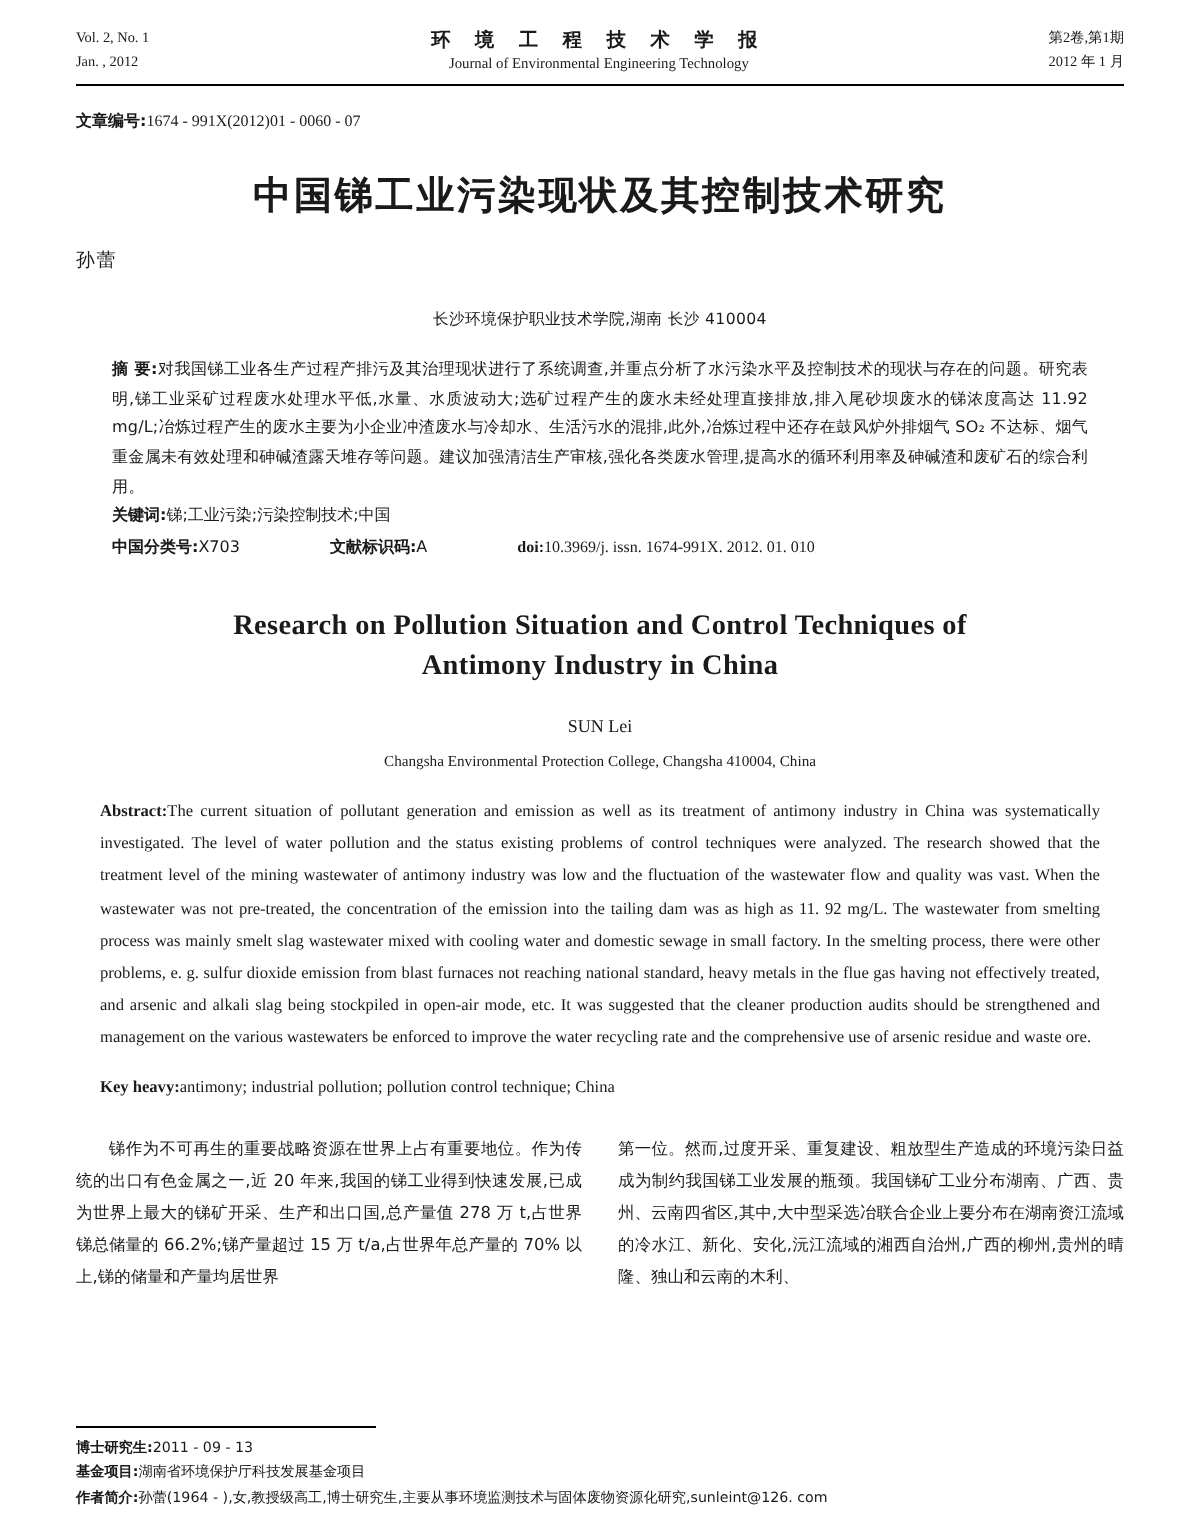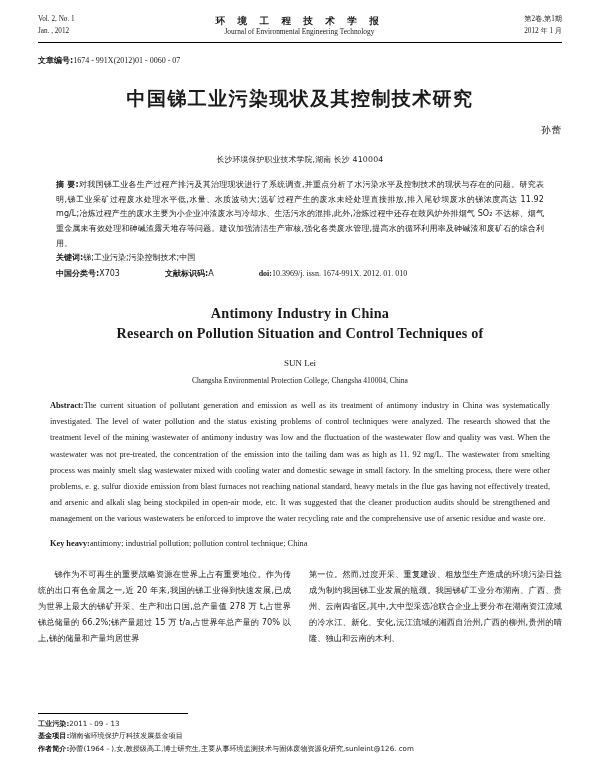--- a/index.html
+++ b/index.html
@@ -75,21 +75,21 @@
   .title-cn {
     text-align: center;
     font-size: 19px;
     font-weight: bold;
     letter-spacing: 1.4px;
     font-family: "DejaVu Sans", sans-serif;
     margin-top: 20px;
     line-height: 1.35;
   }
   .author-cn {
-    text-align: right;
+    text-align: left;
     font-size: 9.4px;
     font-family: "DejaVu Sans", sans-serif;
     margin-top: 13px;
     letter-spacing: 1px;
   }
   .affil-cn {
     text-align: center;
     font-size: 7.8px;
     font-family: "DejaVu Sans", sans-serif;
     margin-top: 17px;
@@ -238,22 +238,22 @@
   <div class="keywords-cn">
     <span class="lead">关键词:</span><span>锑;工业污染;污染控制技术;中国</span>
   </div>
   <div class="clsline">
     <span><b>中国分类号:</b><span>X703</span></span>
     <span><b>文献标识码:</b><span>A</span></span>
     <span class="doi"><b>doi:</b><span>10.3969/j. issn. 1674-991X. 2012. 01. 010</span></span>
   </div>
 
   <div class="title-en">
+    <div>Research on Pollution Situation and Control Techniques of</div>
     <div>Antimony Industry in China</div>
-    <div>Research on Pollution Situation and Control Techniques of</div>
   </div>
   <div class="author-en">SUN Lei</div>
   <div class="affil-en">Changsha Environmental Protection College, Changsha 410004, China</div>
 
   <div class="abstract-en">
     <span class="lead">Abstract:</span><span>The current situation of pollutant generation and emission as well as its treatment of antimony industry in China was systematically investigated. The level of water pollution and the status existing problems of control techniques were analyzed. The research showed that the treatment level of the mining wastewater of antimony industry was low and the fluctuation of the wastewater flow and quality was vast. When the wastewater was not pre-treated, the concentration of the emission into the tailing dam was as high as 11. 92 mg/L. The wastewater from smelting process was mainly smelt slag wastewater mixed with cooling water and domestic sewage in small factory. In the smelting process, there were other problems, e. g. sulfur dioxide emission from blast furnaces not reaching national standard, heavy metals in the flue gas having not effectively treated, and arsenic and alkali slag being stockpiled in open-air mode, etc. It was suggested that the cleaner production audits should be strengthened and management on the various wastewaters be enforced to improve the water recycling rate and the comprehensive use of arsenic residue and waste ore.</span>
   </div>
   <div class="keywords-en">
     <span class="lead">Key heavy:</span><span>antimony; industrial pollution; pollution control technique; China</span>
   </div>
@@ -263,21 +263,21 @@
       <p>锑作为不可再生的重要战略资源在世界上占有重要地位。作为传统的出口有色金属之一,近 20 年来,我国的锑工业得到快速发展,已成为世界上最大的锑矿开采、生产和出口国,总产量值 278 万 t,占世界锑总储量的 66.2%;锑产量超过 15 万 t/a,占世界年总产量的 70% 以上,锑的储量和产量均居世界</p>
     </div>
     <div class="col">
       <p class="noindent">第一位。然而,过度开采、重复建设、粗放型生产造成的环境污染日益成为制约我国锑工业发展的瓶颈。我国锑矿工业分布湖南、广西、贵州、云南四省区,其中,大中型采选冶联合企业上要分布在湖南资江流域的冷水江、新化、安化,沅江流域的湘西自治州,广西的柳州,贵州的晴隆、独山和云南的木利、</p>
     </div>
   </div>
 
   <div class="footnotes">
     <hr class="foot-rule">
     <div class="footnote">
-      <b>工业污染:</b><span>2011 - 09 - 13</span>
+      <b>博士研究生:</b><span>2011 - 09 - 13</span>
     </div>
     <div class="footnote">
       <b>基金项目:</b><span>湖南省环境保护厅科技发展基金项目</span>
     </div>
     <div class="footnote">
       <b>作者简介:</b><span>孙蕾(1964 -  ),女,教授级高工,博士研究生,主要从事环境监测技术与固体废物资源化研究,sunleint@126. com</span>
     </div>
   </div>
 
 </div>

